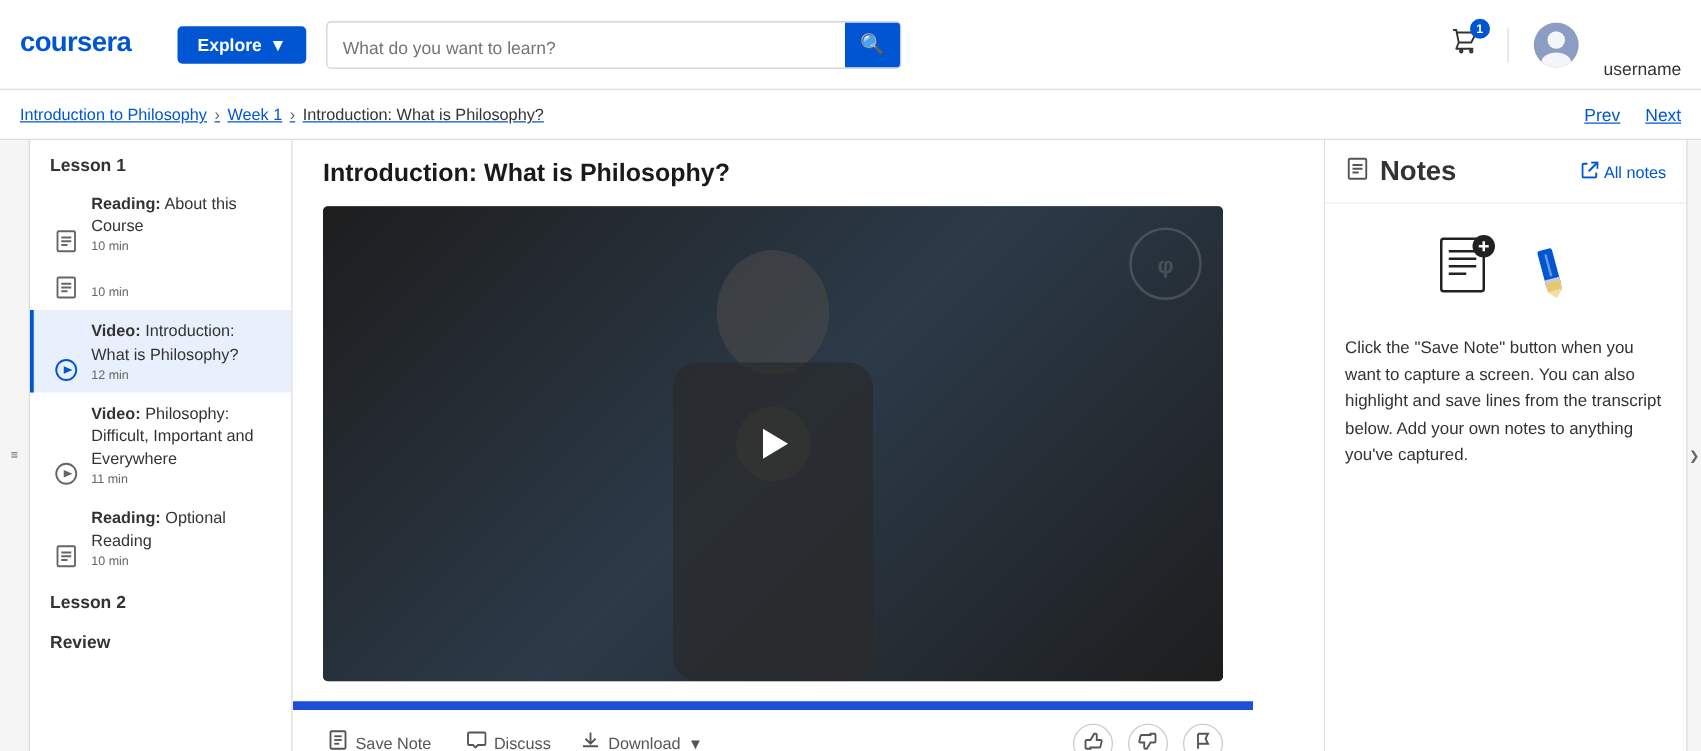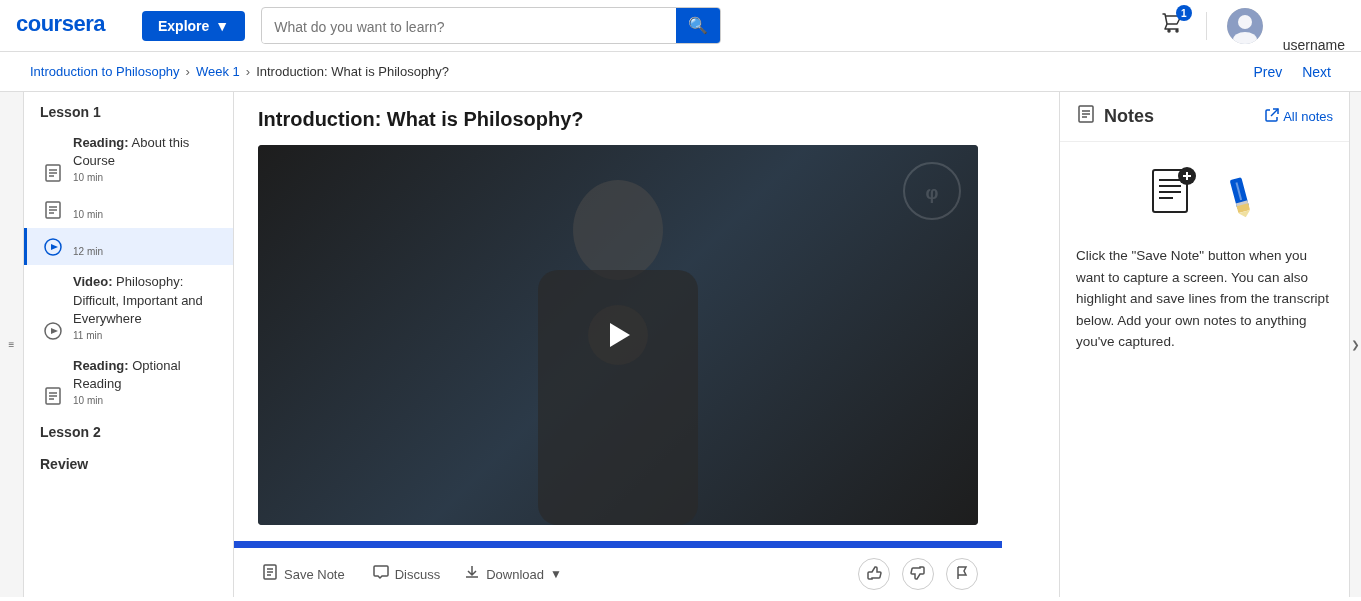--- a/index.html
+++ b/index.html
@@ -5,21 +5,21 @@
     * { box-sizing: border-box; margin: 0; padding: 0; }
     body { font-family: 'Source Sans Pro', Arial, sans-serif; font-size: 14px; color: #333; background: #fff; overflow: hidden; }
 
     
     .header {
       display: flex;
       align-items: center;
       background: #fff;
       border-bottom: 1px solid #ddd;
       padding: 0 16px;
-      height: 52px;
+      height: 72px;
       gap: 16px;
     }
     .logo {
       display: flex;
       align-items: center;
       gap: 2px;
     }
     .logo-text {
       font-size: 22px;
       font-weight: 700;
@@ -105,26 +105,27 @@
       font-size: 14px;
       color: #333;
       cursor: pointer;
       margin-top: 38px;
     }
 
     
     .breadcrumb {
       display: flex;
       align-items: center;
-      padding: 0 30px;
+      padding: 0 16px;
       height: 40px;
       border-bottom: 1px solid #ddd;
       font-size: 13px;
       color: #0056D2;
       gap: 6px;
+      text-decoration: underline;
     }
     .breadcrumb a { color: #0056D2; text-decoration: none; }
     .breadcrumb .separator { color: #666; }
     .breadcrumb .current { color: #333; }
     .breadcrumb-nav {
       margin-left: auto;
       display: flex;
       gap: 20px;
     }
     .breadcrumb-nav button {
@@ -343,21 +344,21 @@
       align-items: center;
       padding: 12px 16px;
       border-bottom: 1px solid #eee;
       gap: 8px;
     }
     .notes-doc-icon {
       font-size: 18px;
       color: #555;
     }
     .notes-title {
-      font-size: 18px;
+      font-size: 22px;
       font-weight: 700;
       color: #333;
       flex: 1;
     }
     .all-notes-btn {
       display: flex;
       align-items: center;
       gap: 4px;
       color: #0056D2;
       font-size: 13px;
@@ -502,20 +503,23 @@
     </div>
 
     <div class="sidebar-item active">
       <div class="sidebar-item-icon">
         <svg viewBox="0 0 20 20" fill="none" stroke="#0056D2" stroke-width="1.5">
           <circle cx="10" cy="10" r="8"></circle>
           <polygon points="8,7 15,10 8,13" fill="#0056D2" stroke="none"></polygon>
         </svg>
       </div>
       <div class="sidebar-item-content">
+        <div class="sidebar-item-title">
+          <span class="type-label">Video:</span> Introduction: What is Philosophy?
+        </div>
         <div class="sidebar-item-duration">12 min</div>
       </div>
     </div>
 
     <div class="sidebar-item">
       <div class="sidebar-item-icon">
         <svg viewBox="0 0 20 20" fill="none" stroke="#666" stroke-width="1.5">
           <circle cx="10" cy="10" r="8"></circle>
           <polygon points="8,7 15,10 8,13" fill="#666" stroke="none"></polygon>
         </svg>

